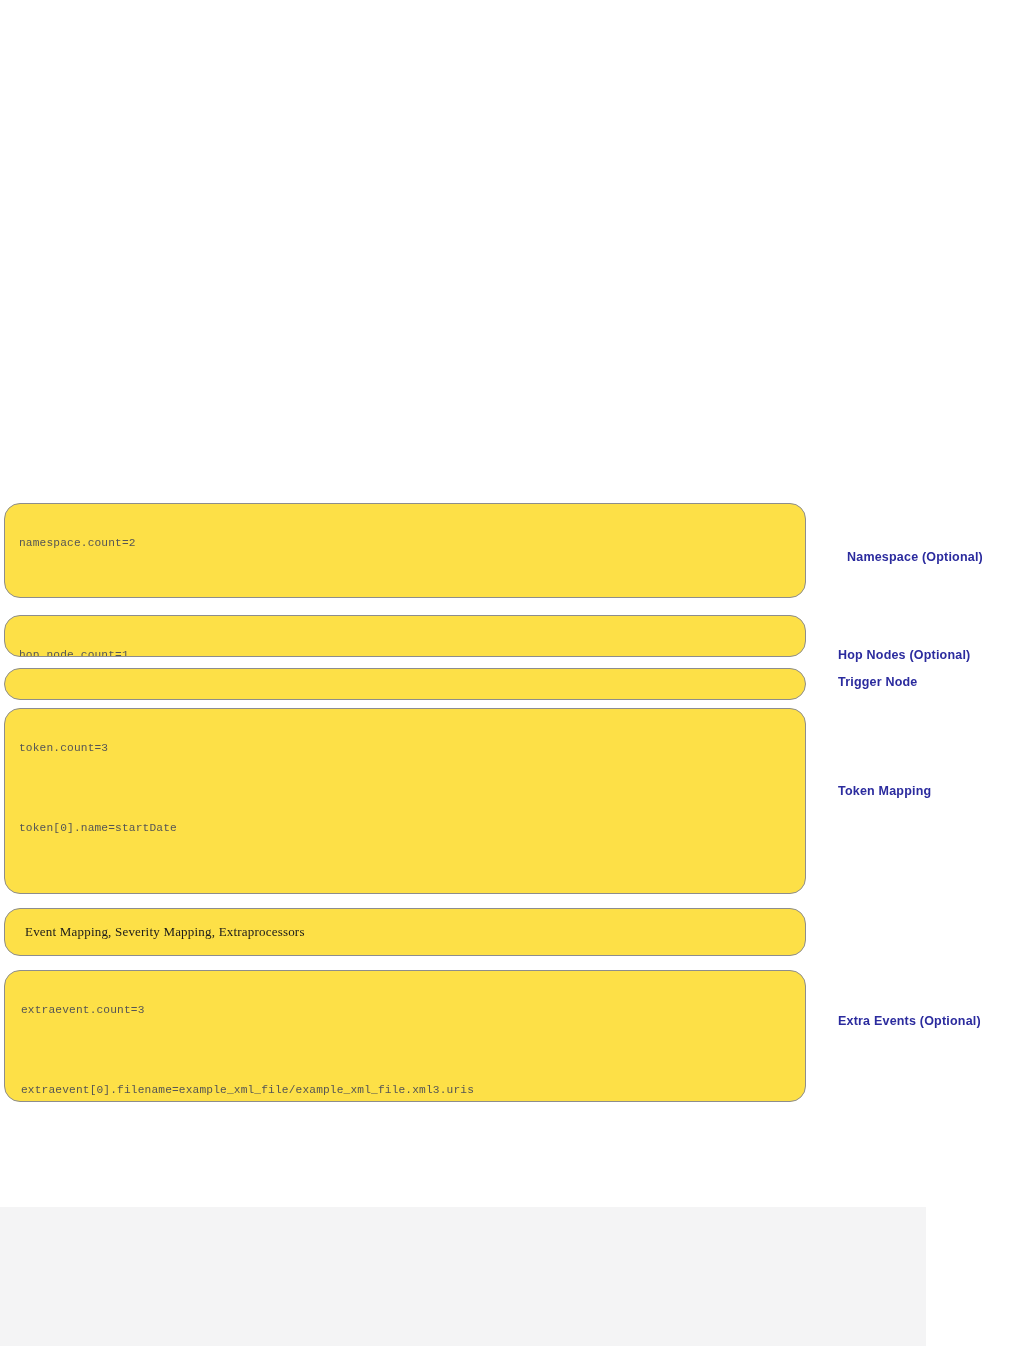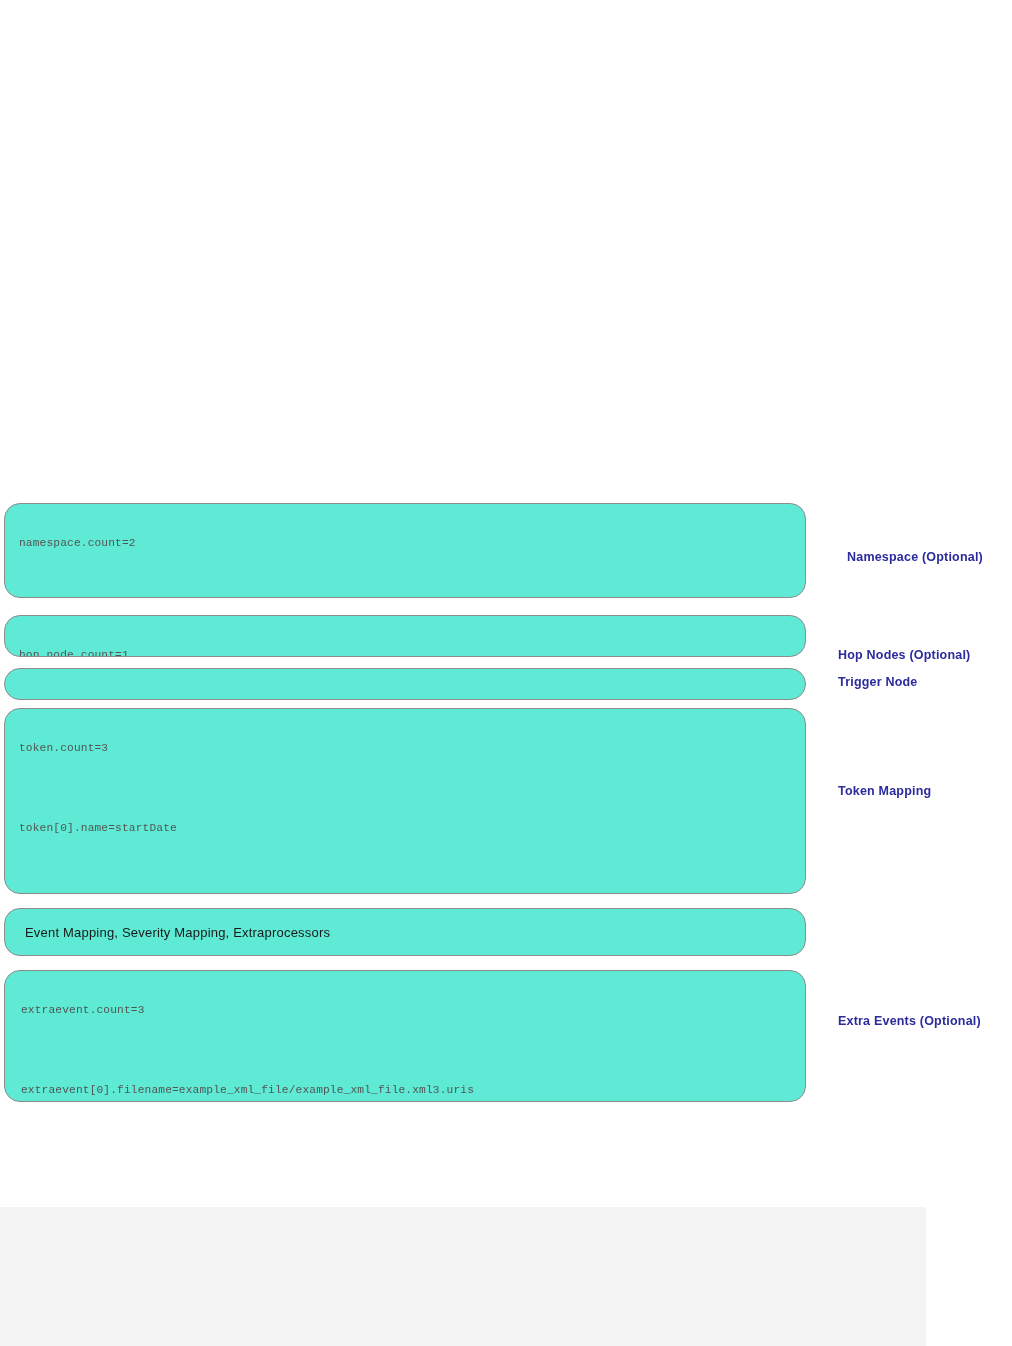--- a/index.html
+++ b/index.html
@@ -23,21 +23,21 @@
     width: 1012px;
     height: 1346px;
   }
 
   
   .box {
     position: absolute;
     box-sizing: border-box;
     border: 1px solid #8d8d8d;
     border-radius: 16px;
-    background: #5eead4;
+    background: #fde047;
     overflow: hidden;
   }
   .box-code {
     font-family: "Liberation Mono", "DejaVu Sans Mono", monospace;
     font-size: 11.2px;
     line-height: 13.4px;
     color: #555555;
     letter-spacing: 0.15px;
     white-space: pre;
     padding: 6px 0 6px 14px;
@@ -47,21 +47,21 @@
     white-space: pre;
   }
   .box-code .line.blank {
     height: 13.4px;
   }
 
   .box-plain {
     display: flex;
     align-items: center;
     padding-left: 20px;
-    font-family: Liberation Sans, sans-serif;
+    font-family: Liberation Serif, serif;
     font-size: 13px;
     font-weight: 400;
     color: #1a1a1a;
     letter-spacing: 0.2px;
   }
 
   
   .side-label {
     position: absolute;
     font-family: "Liberation Sans", sans-serif;

